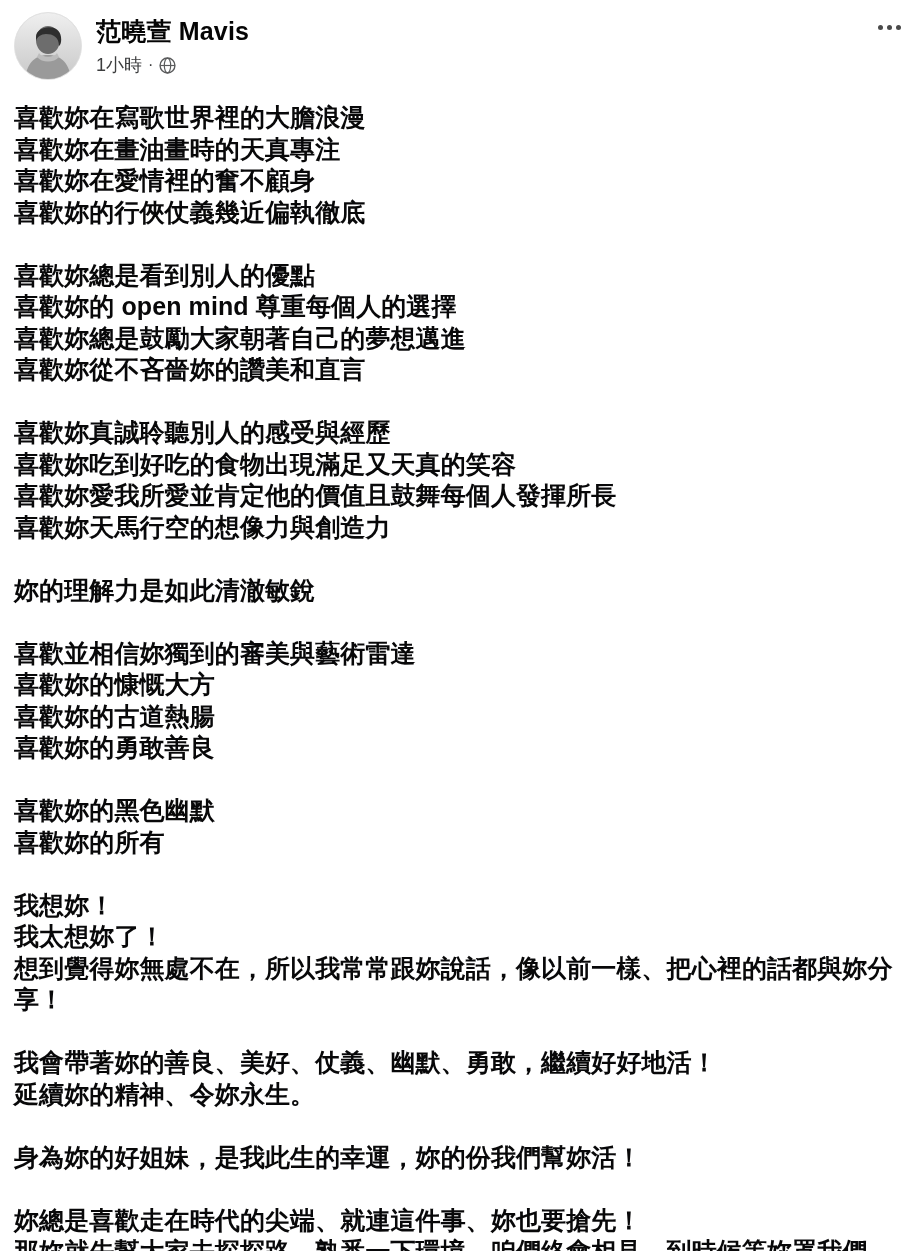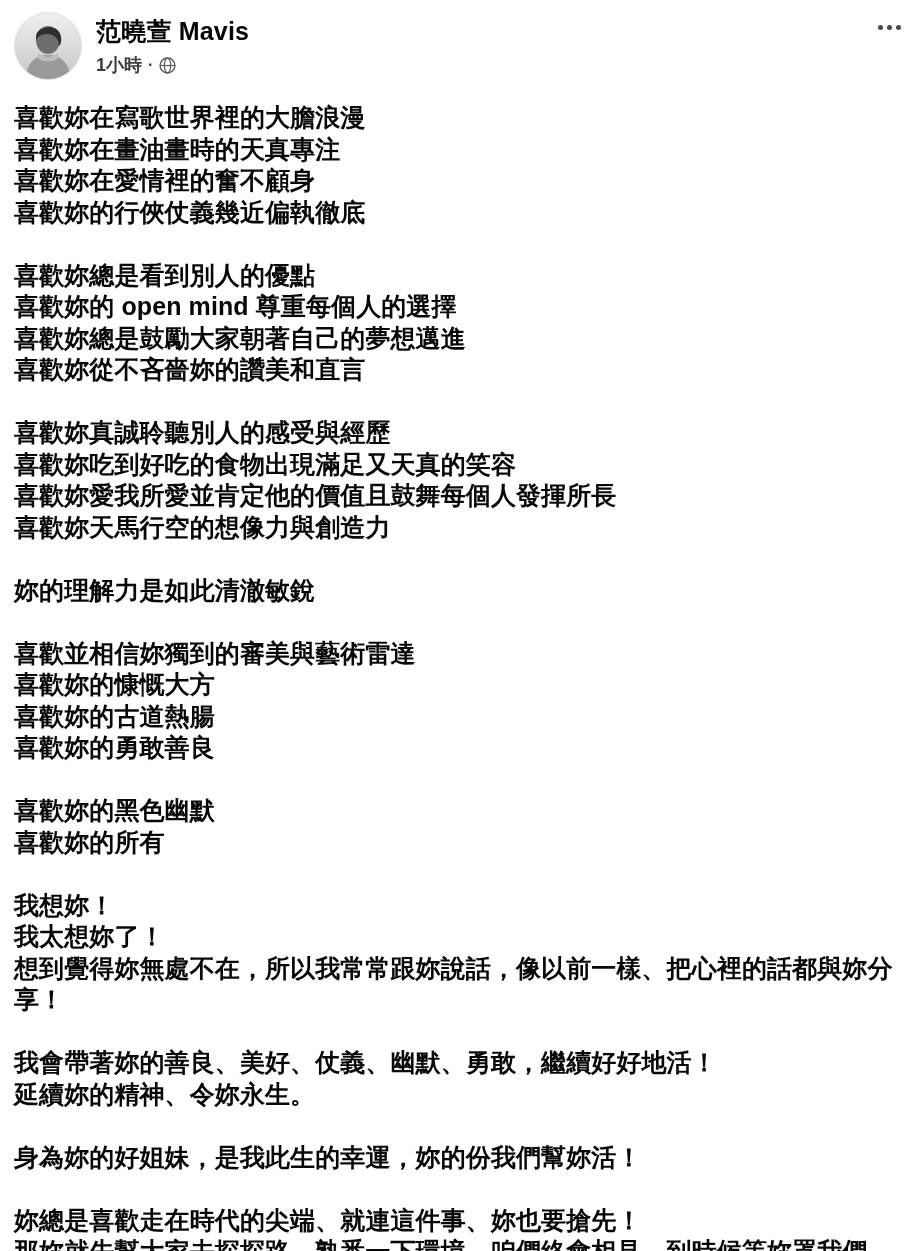--- a/index.html
+++ b/index.html
@@ -52,21 +52,20 @@
     line-height: 1.2;
     color: #050505;
     letter-spacing: 0.2px;
   }
   .meta-row {
     display: flex;
     align-items: center;
     margin-top: 7px;
     font-size: 18px;
     color: #3a3b3c;
-    font-weight: bold;
   }
   .meta-time { font-size: 18px; color: #3c3d3e; }
   .meta-dot {
     margin: 0 6px;
     font-size: 16px;
     color: #3c3d3e;
     line-height: 1;
   }
   .globe-icon {
     width: 17px;

